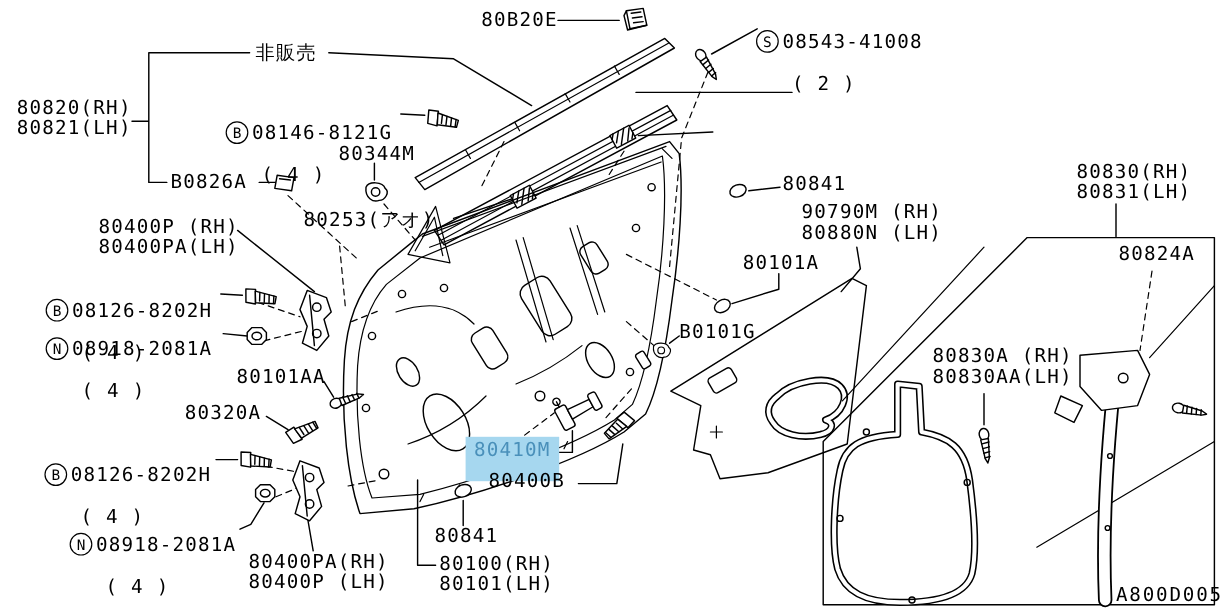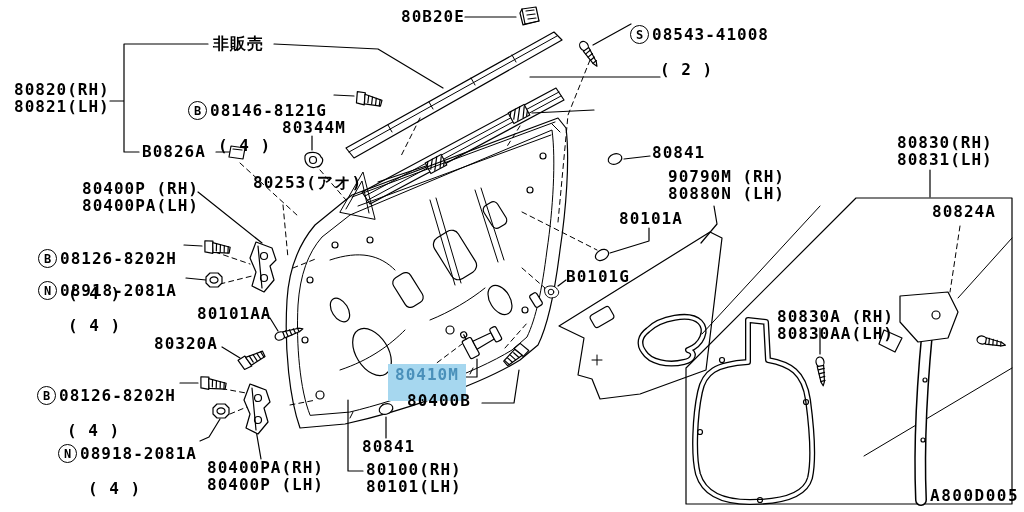--- a/index.html
+++ b/index.html
@@ -1,17 +1,17 @@
 <!DOCTYPE html>
 <html><head>
 <meta charset="utf-8">
 <style>
   html,body{margin:0;padding:0;background:#fff;}
   .stage{position:relative;width:1024px;height:512px;background:#ffffff;overflow:hidden;
-         font-family:"DejaVu Sans Mono","DejaVu Sans",monospace;color:#000;font-weight:bold;}
+         font-family:"DejaVu Sans Mono","DejaVu Sans",monospace;color:#000;}
   .stage svg{position:absolute;left:0;top:0;}
   .art *{stroke:#000;fill:none;stroke-width:1.2;stroke-linecap:round;stroke-linejoin:round;}
   .art .wf{fill:#ffffff;}
   .art .thin{stroke-width:1;}
   .art .dash{stroke-width:1;stroke-dasharray:5 4;}
   .art .dblA{stroke-width:6;}
   .art .dblB{stroke:#fff;stroke-width:3.4;}
   .art .chA{stroke-width:12;}
   .art .chB{stroke:#fff;stroke-width:9;}
   .lbl{position:absolute;font-size:16px;line-height:17px;letter-spacing:1px;
@@ -263,17 +263,17 @@
 <div class="lbl hl" style="left:388px;top:364px">80410M</div>
 <div class="lbl" style="left:407px;top:392px">80400B</div>
 <div class="lbl" style="left:362px;top:438px">80841</div>
 <div class="lbl" style="left:366px;top:461px">80100(RH)
 80101(LH)</div>
 <div class="lbl" style="left:207px;top:459px">80400PA(RH)
 80400P (LH)</div>
 <div class="lbl" style="left:897px;top:134px">80830(RH)
 80831(LH)</div>
 <div class="lbl" style="left:932px;top:203px">80824A</div>
-<div class="lbl" style="left:777px;top:308px">80830A (RH)
+<div class="lbl" style="left:777px;top:288px">80830A (RH)
 80830AA(LH)</div>
 <div class="lbl code" style="left:930px;top:487px">A800D005</div>
 
 </div>
 
 </body></html>

